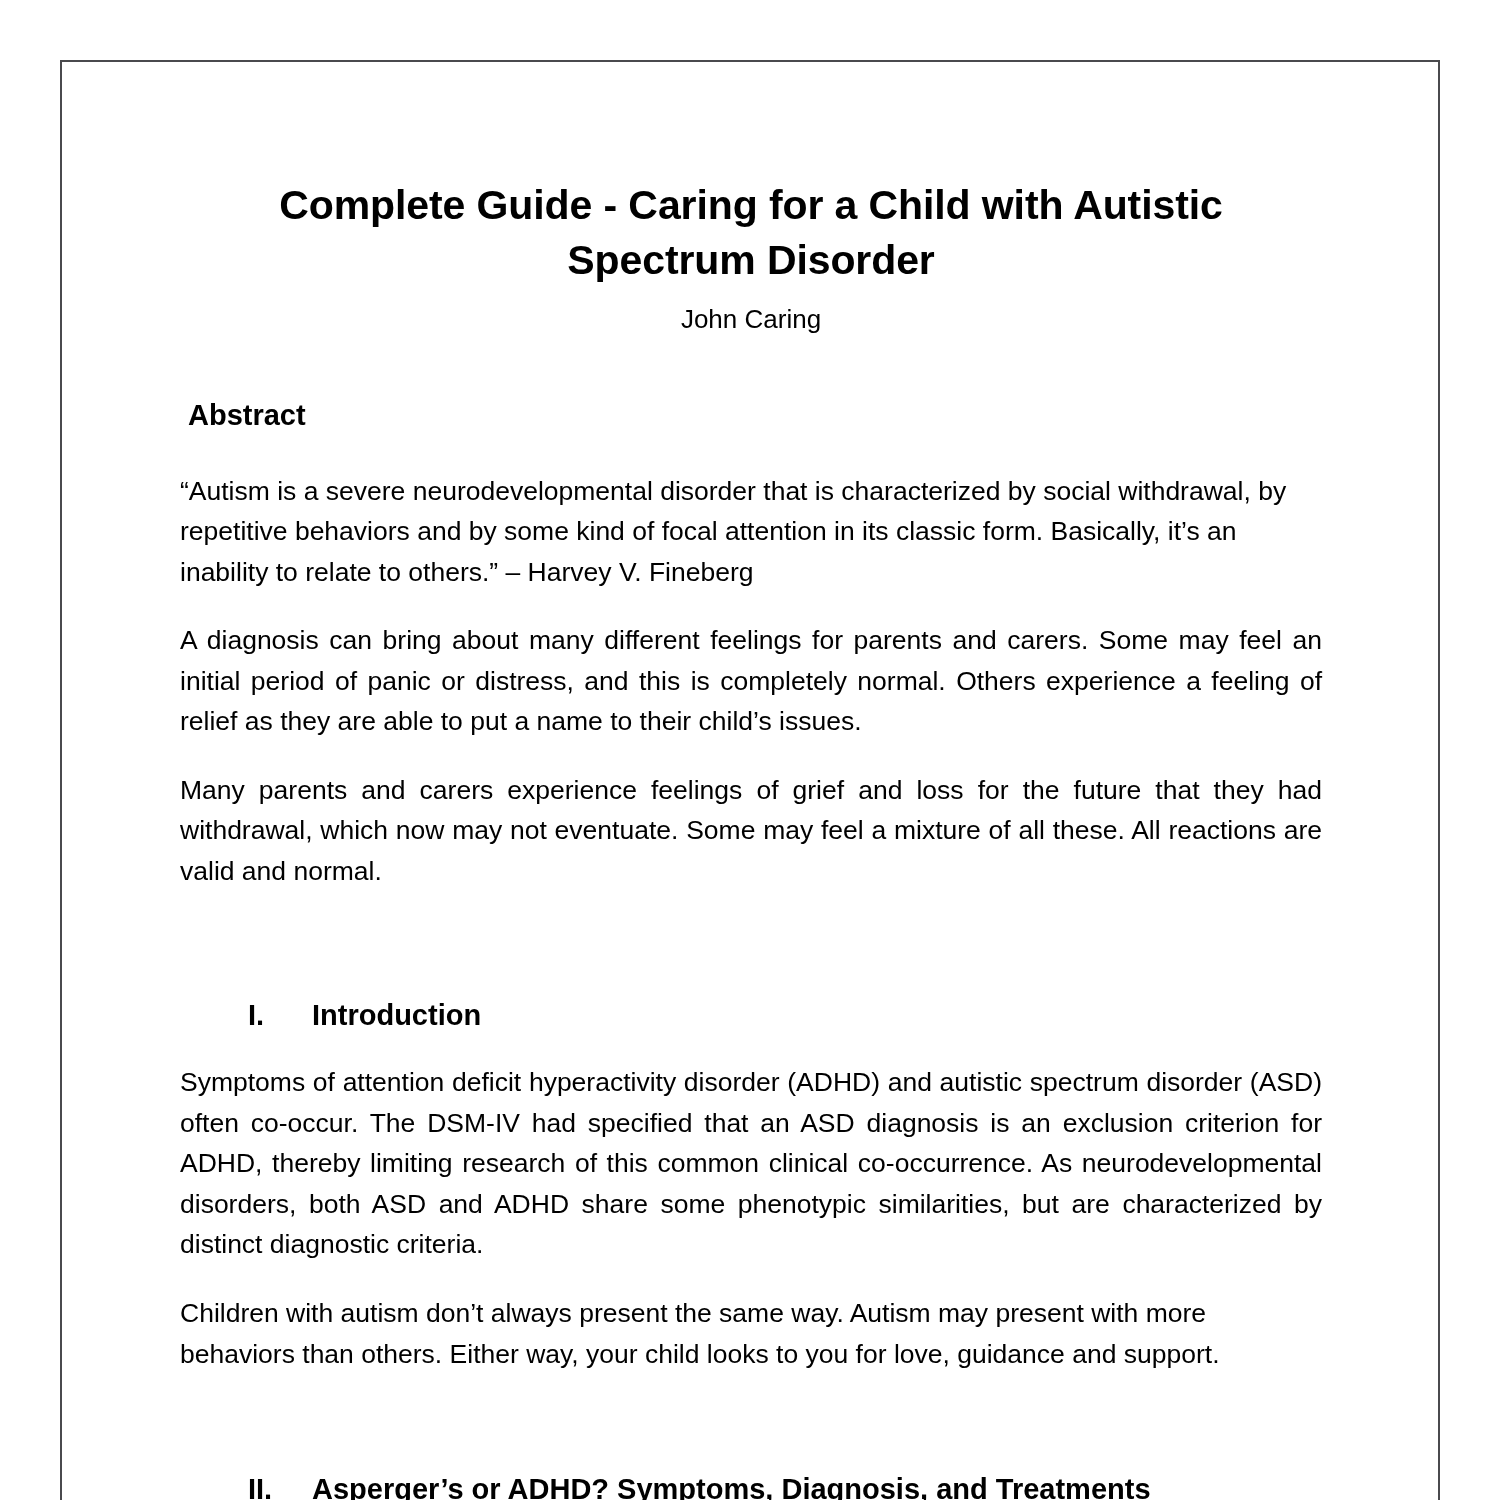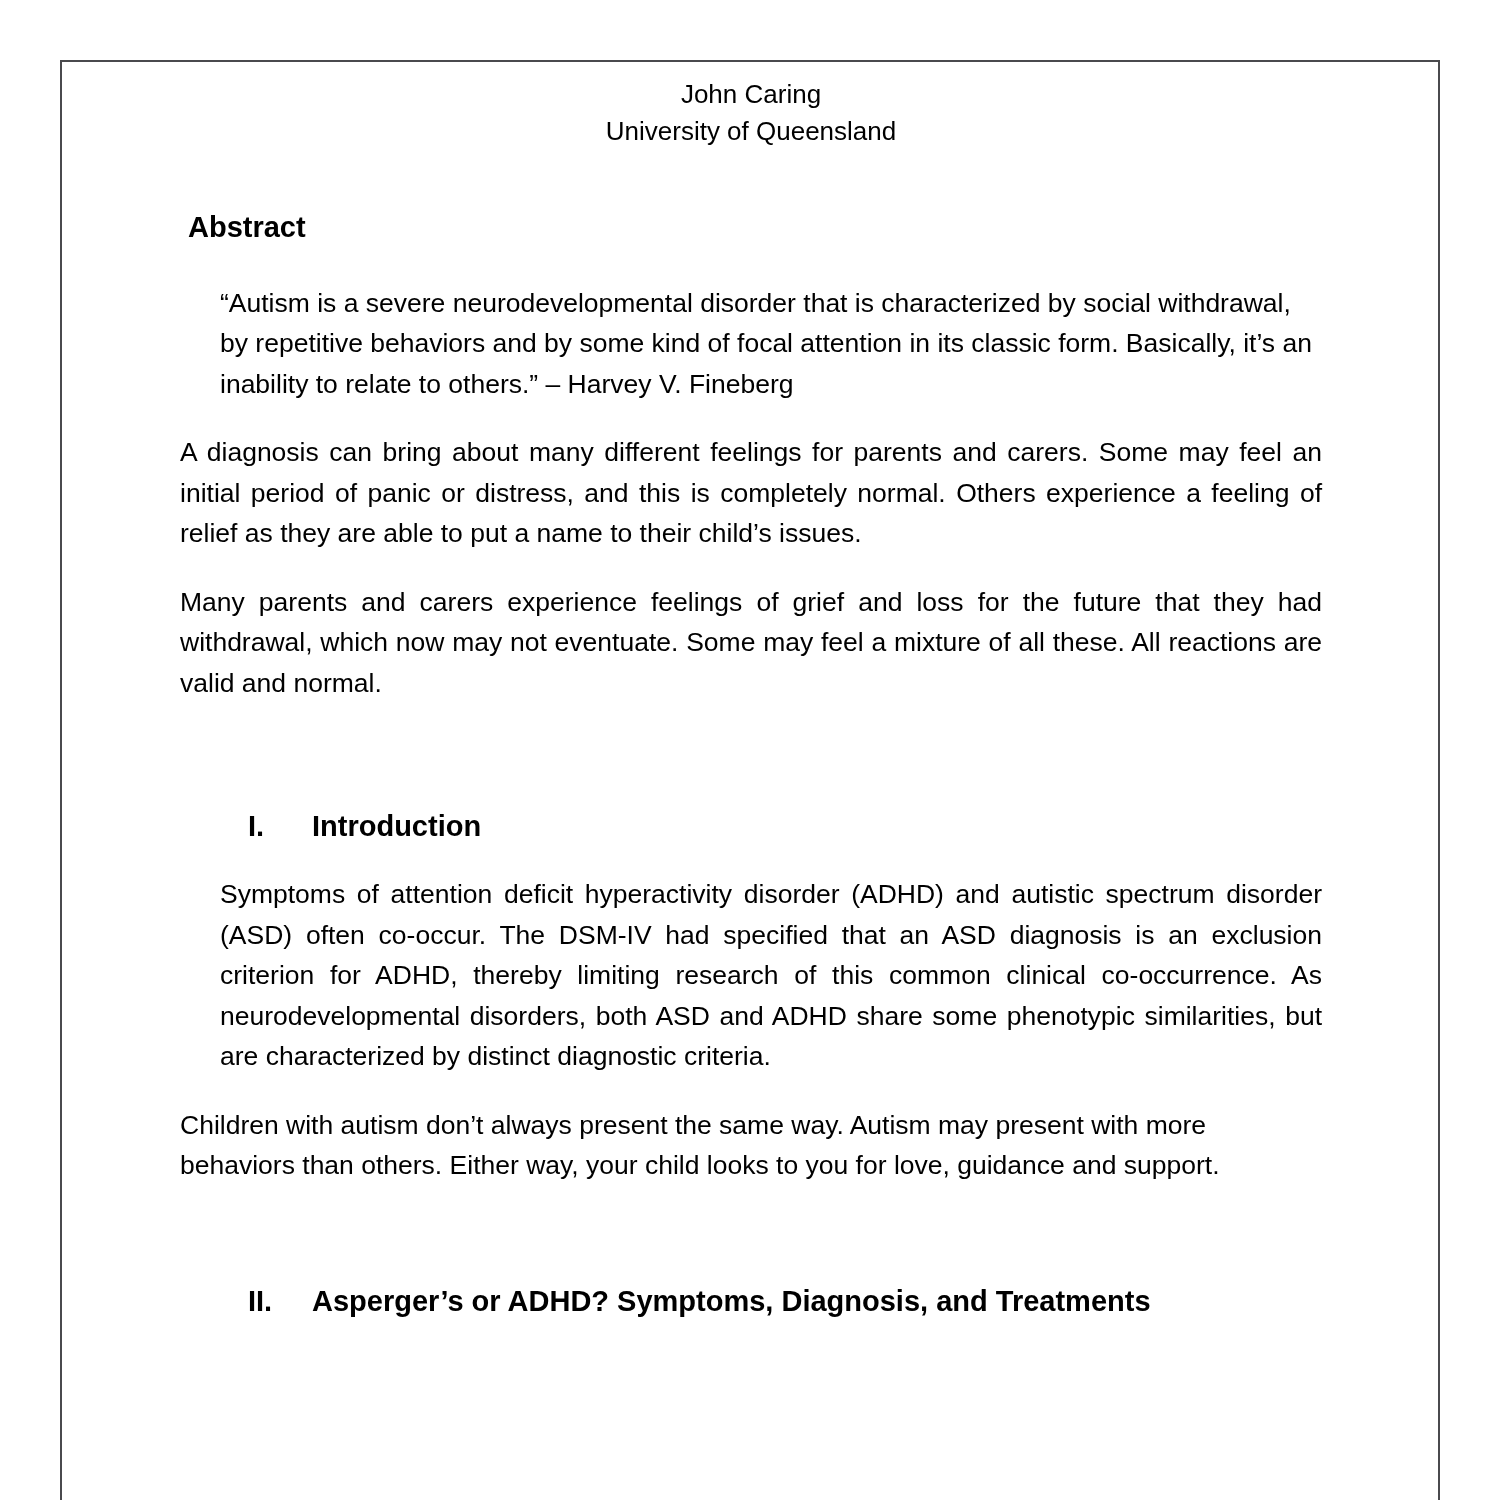--- a/index.html
+++ b/index.html
@@ -93,33 +93,32 @@
     font-size: 26.5px;
     line-height: 1.53;
     text-align: left;
   }
   p.body.justify {
     text-align: justify;
     text-justify: inter-word;
   }
   p.body.first-after-heading {
     padding-top: 30px;
-    margin-left: 40px;
   }
 </style>
 </head>
 <body>
 
 <div class="page-sheet">
   <div class="page-inner">
 
+    <h1 class="doc-title">Complete Guide - Caring for a Child with Autistic Spectrum Disorder</h1>
 
     <div class="author-block">
       <div class="author-name">John Caring</div>
-      <div class="author-affiliation">University of Queensland</div>
     </div>
 
     <h2 class="abstract-heading">Abstract</h2>
 
     <p class="body first-after-heading">“Autism is a severe neurodevelopmental disorder that is characterized by social withdrawal, by repetitive behaviors and by some kind of focal attention in its classic form. Basically, it’s an inability to relate to others.” – Harvey V. Fineberg</p>
 
     <p class="body justify">A diagnosis can bring about many different feelings for parents and carers. Some may feel an initial period of panic or distress, and this is completely normal. Others experience a feeling of relief as they are able to put a name to their child’s issues.</p>
 
     <p class="body justify">Many parents and carers experience feelings of grief and loss for the future that they had withdrawal, which now may not eventuate. Some may feel a mixture of all these. All reactions are valid and normal.</p>
 

